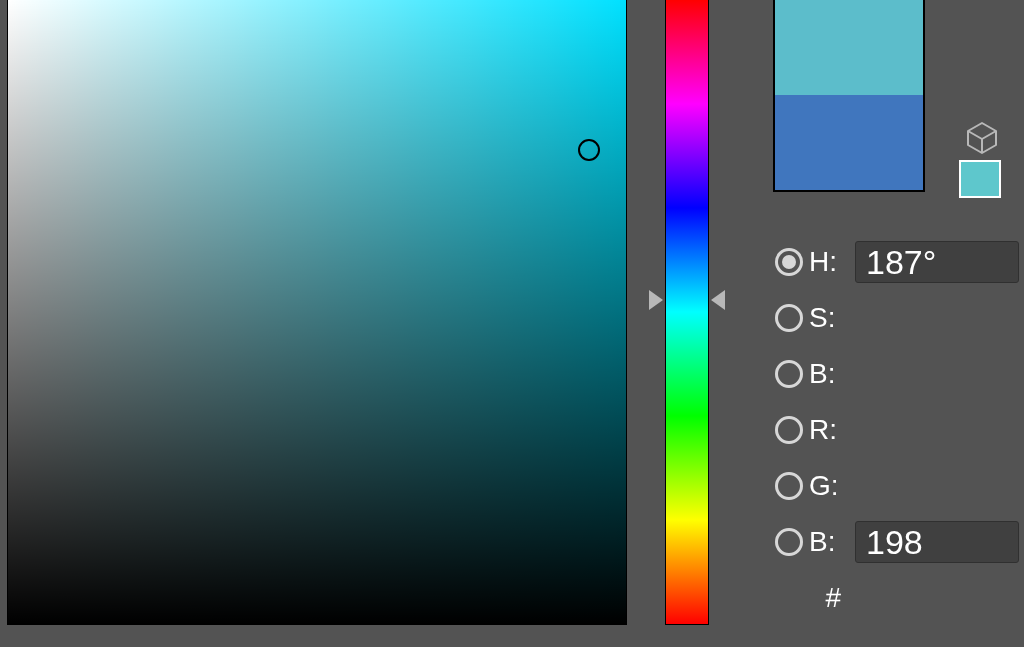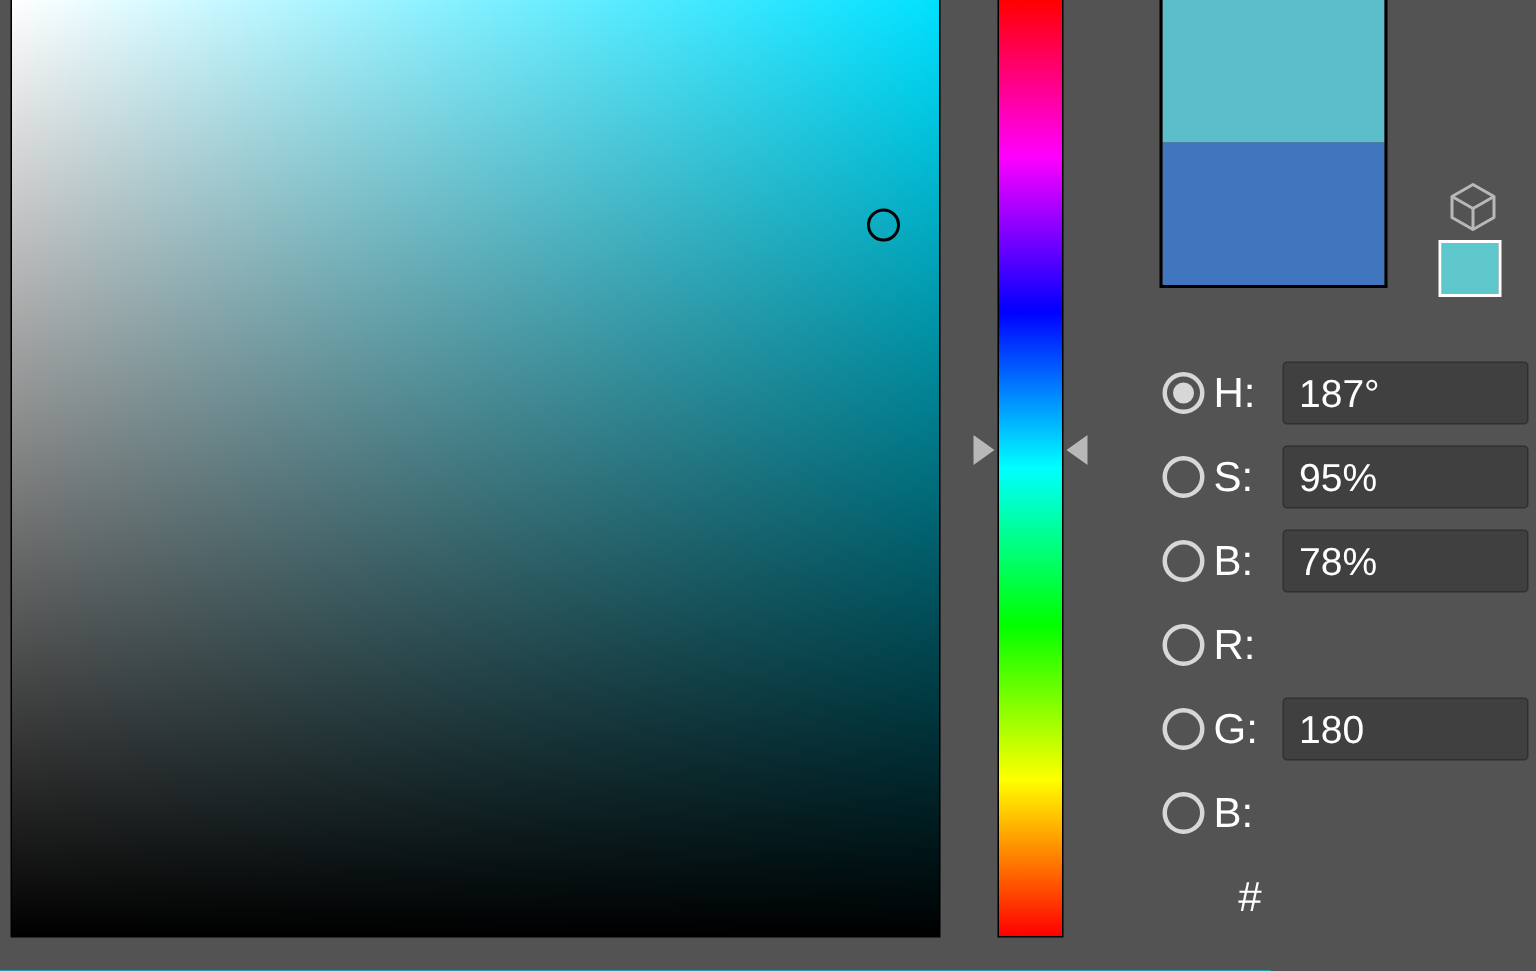--- a/index.html
+++ b/index.html
@@ -138,21 +138,21 @@
   .rlabel.hash {
     width: 72px;
     text-align: right;
     padding-right: 6px;
   }
   .rinput {
     flex: 1;
     background:#404040;
     border:1px solid #303030;
     color:#fff;
-    font-size:26px;
+    font-size:34px;
     height: 42px;
     padding: 0 10px;
     border-radius:3px;
     width: 100%;
   }
 </style>
 </head>
 <body>
 
 <div class="sb-field">
@@ -185,36 +185,34 @@
 
 <div class="rows">
   <div class="row">
     <div class="radio sel"></div>
     <div class="rlabel">H:</div>
     <input class="rinput" value="187°" style="">
   </div>
   <div class="row">
     <div class="radio"></div>
     <div class="rlabel">S:</div>
-    <input class="rinput" value="95%" style="">
   </div>
   <div class="row">
     <div class="radio"></div>
     <div class="rlabel">B:</div>
-    <input class="rinput" value="78%" style="">
   </div>
   <div class="row">
     <div class="radio"></div>
     <div class="rlabel">R:</div>
   </div>
   <div class="row">
     <div class="radio"></div>
     <div class="rlabel">G:</div>
-    <input class="rinput" value="180" style="">
   </div>
   <div class="row">
     <div class="radio"></div>
     <div class="rlabel">B:</div>
+    <input class="rinput" value="198" style="">
   </div>
   <div class="row">
     <div class="rlabel hash">#</div>
   </div>
 </div>
 
 </body></html>

